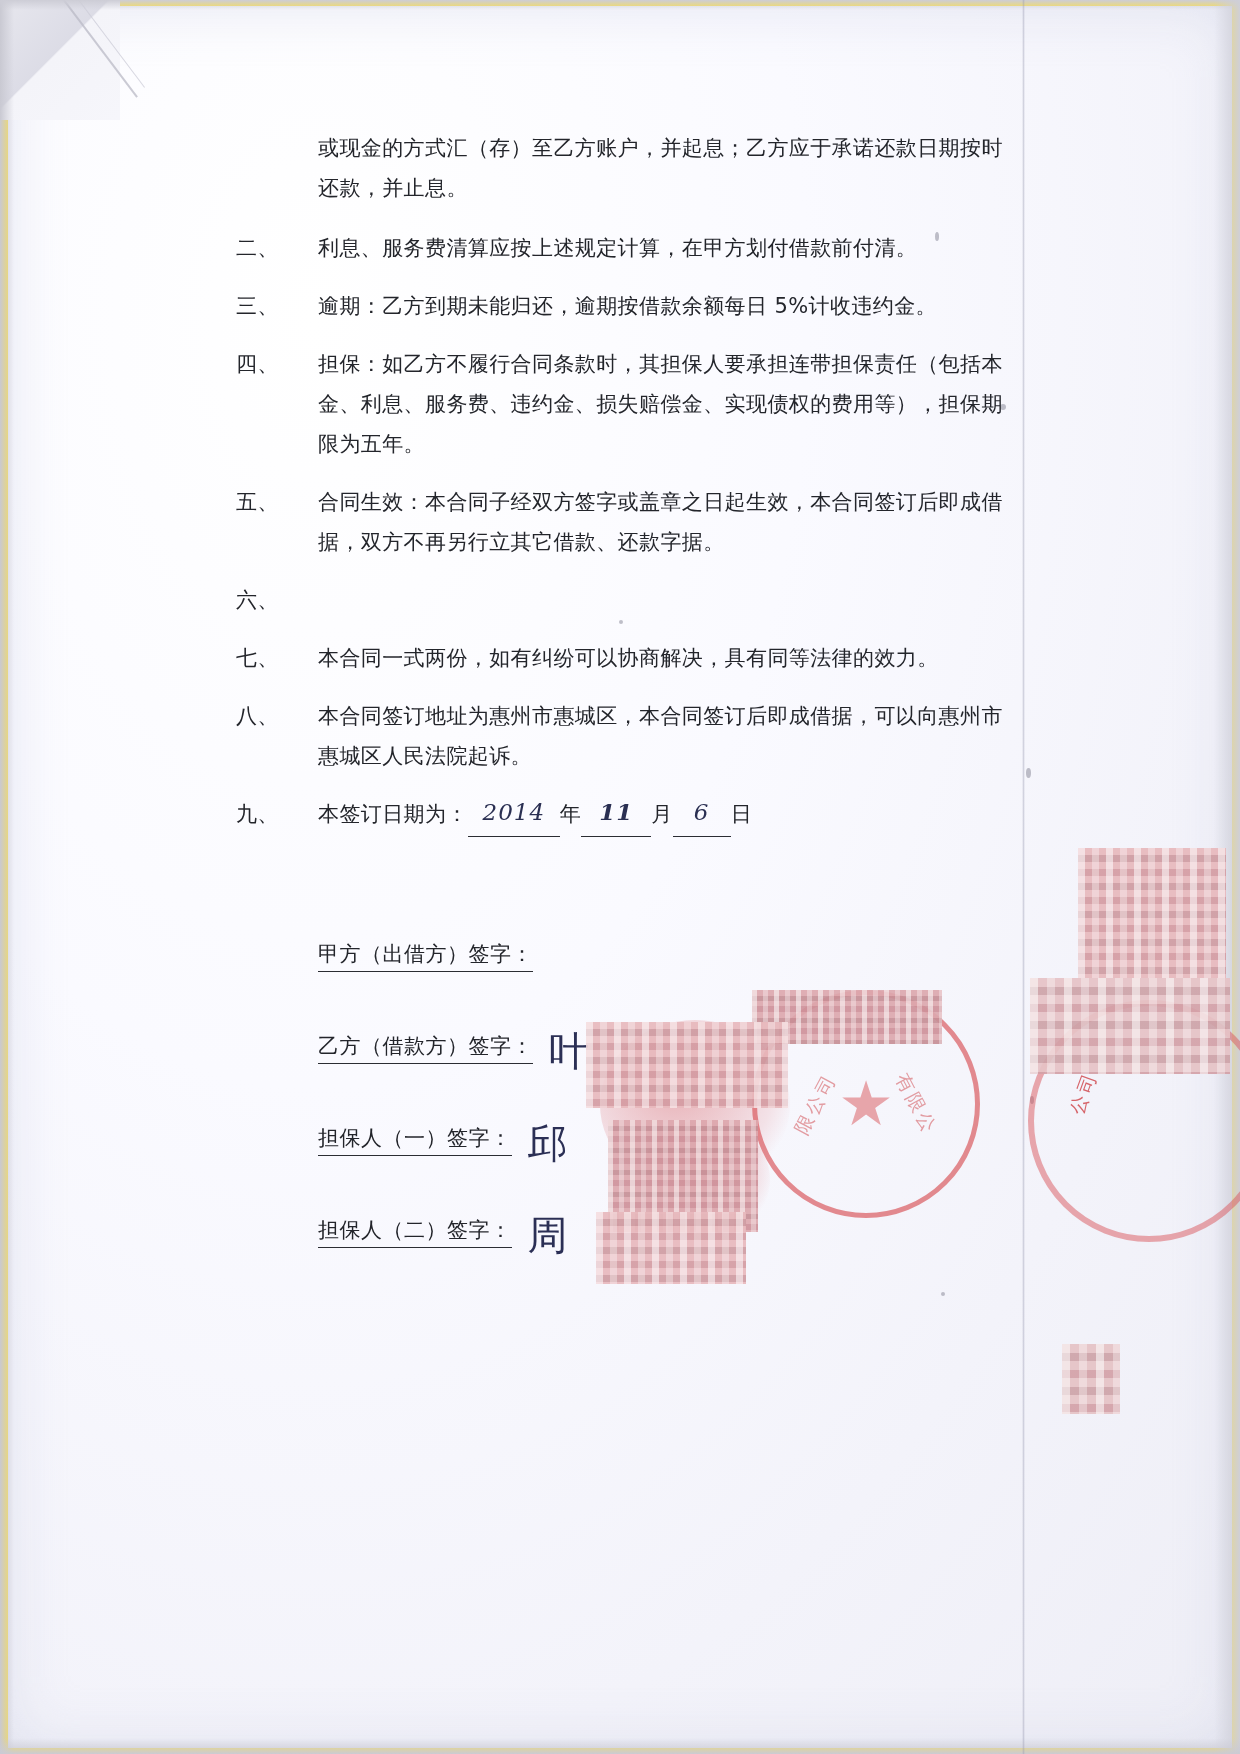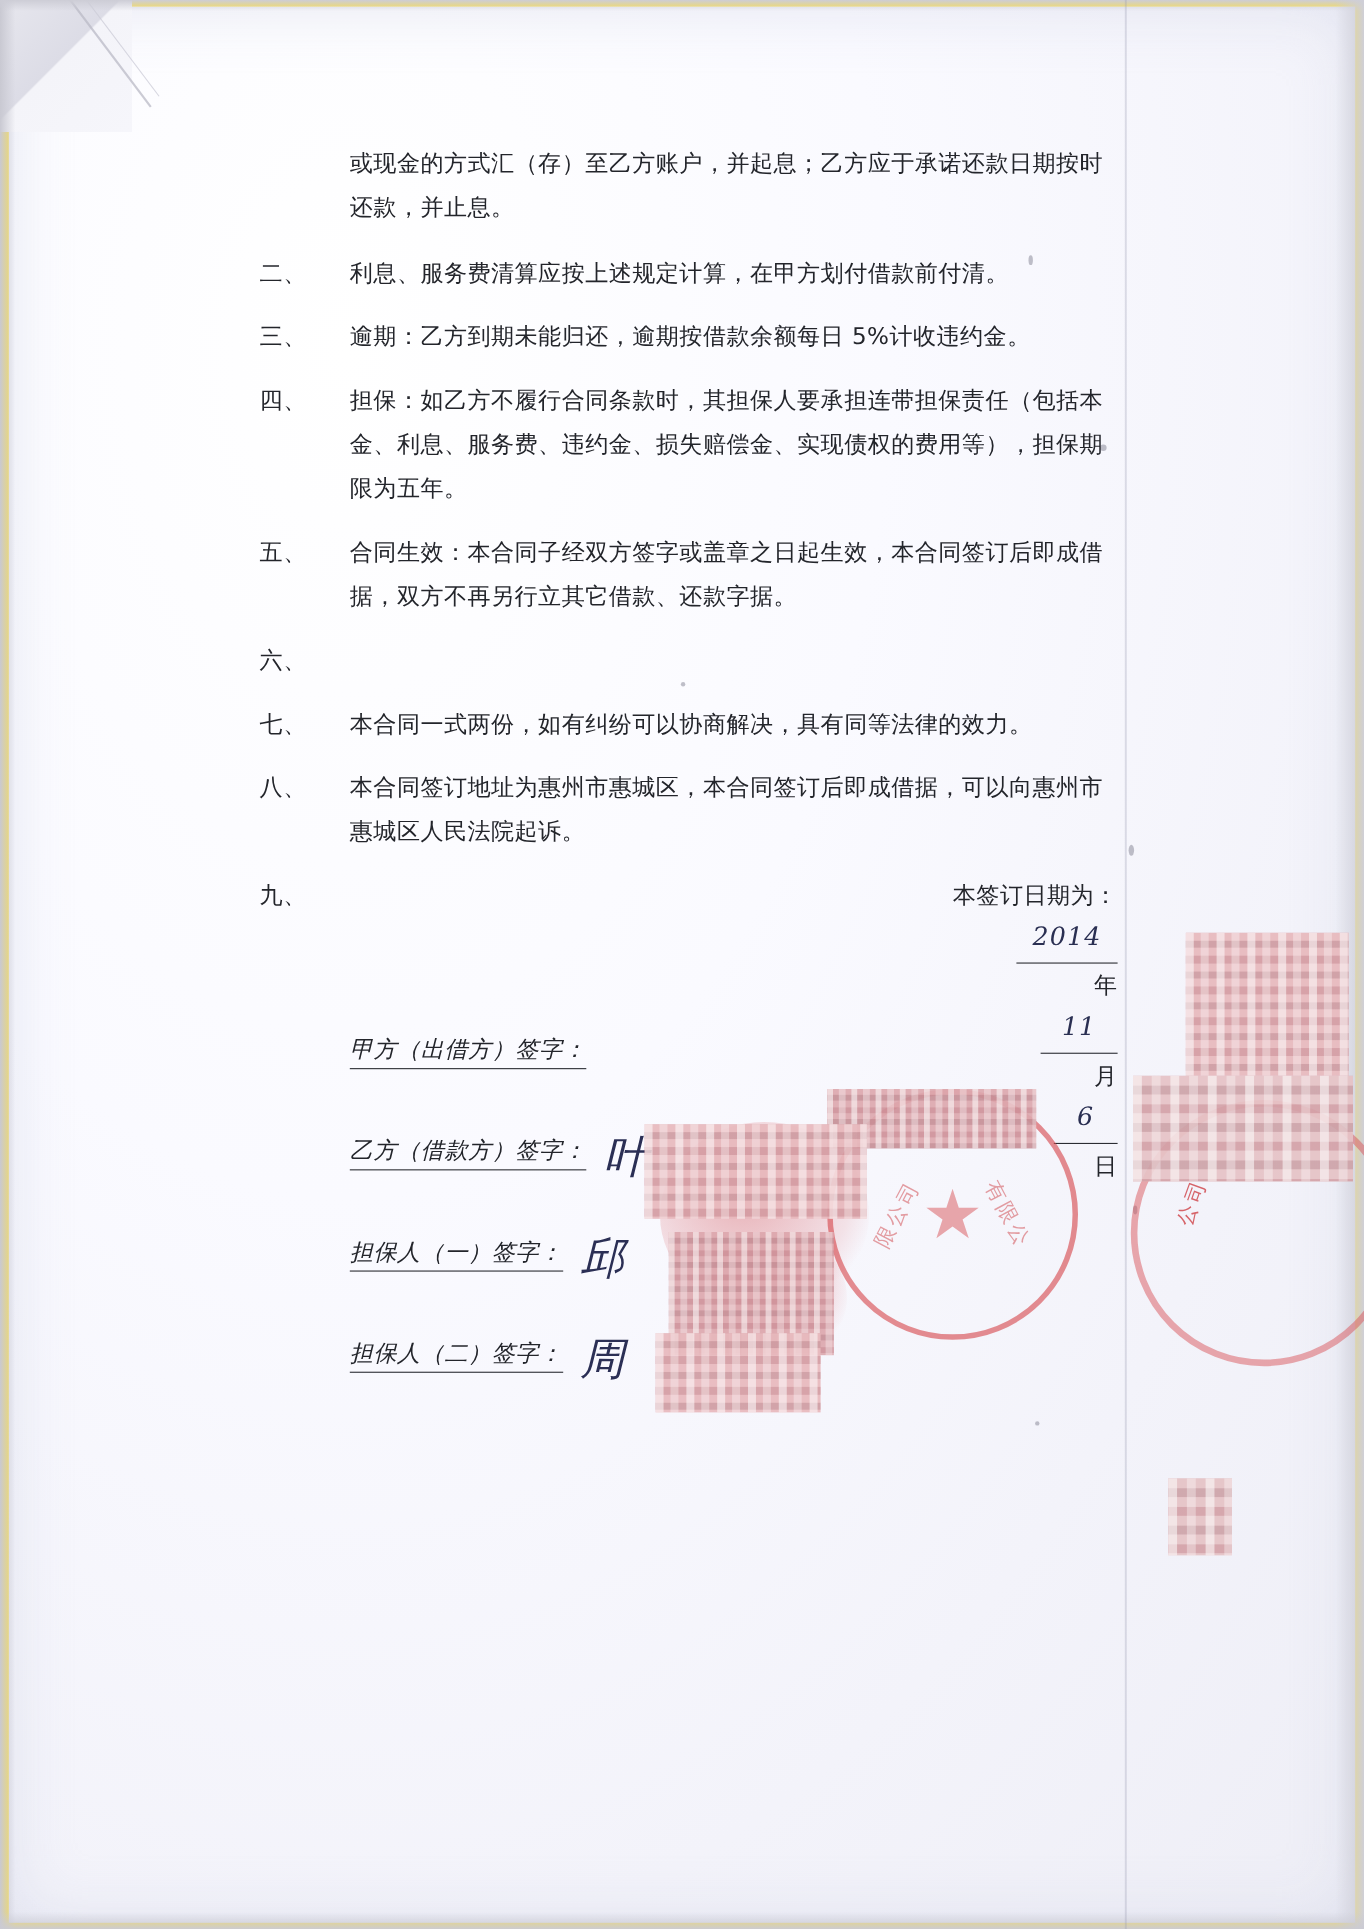--- a/index.html
+++ b/index.html
@@ -122,55 +122,53 @@
   }
 
   .p-first {
     margin-bottom: 20px;
     margin-left: 82px;
   }
 
   
   .dateline {
     display: flex;
-    align-items: flex-end;
-    flex-direction: column;
+    align-items: flex-start;
   }
   .hw {
     font-family: "DejaVu Serif", "Liberation Serif", serif;
     color: #2a2f52;
     font-size: 23px;
     font-style: italic;
     letter-spacing: 1px;
     padding: 0 6px;
     position: relative;
     top: -2px;
   }
   .ul-slot {
     display: inline-block;
     border-bottom: 1.6px solid #2b2d33;
     text-align: center;
     padding-bottom: 1px;
   }
   .slot-year { min-width: 92px; }
-  .slot-month { min-width: 70px; }
+  .slot-month { min-width: 70px; font-weight: bold; }
   .slot-day { min-width: 58px; }
 
   
   .sigs {
     position: absolute;
     left: 318px;
     top: 940px;
     width: 640px;
   }
   .sig-row {
     height: 92px;
     display: flex;
     align-items: flex-start;
-    font-style: italic;
   }
   .sig-label {
     font-size: 21px;
     color: #23252b;
     border-bottom: 1.5px solid #2b2d33;
     padding-bottom: 3px;
     letter-spacing: .5px;
   }
   .sig-hand {
     font-family: "DejaVu Serif", "Liberation Serif", serif;

